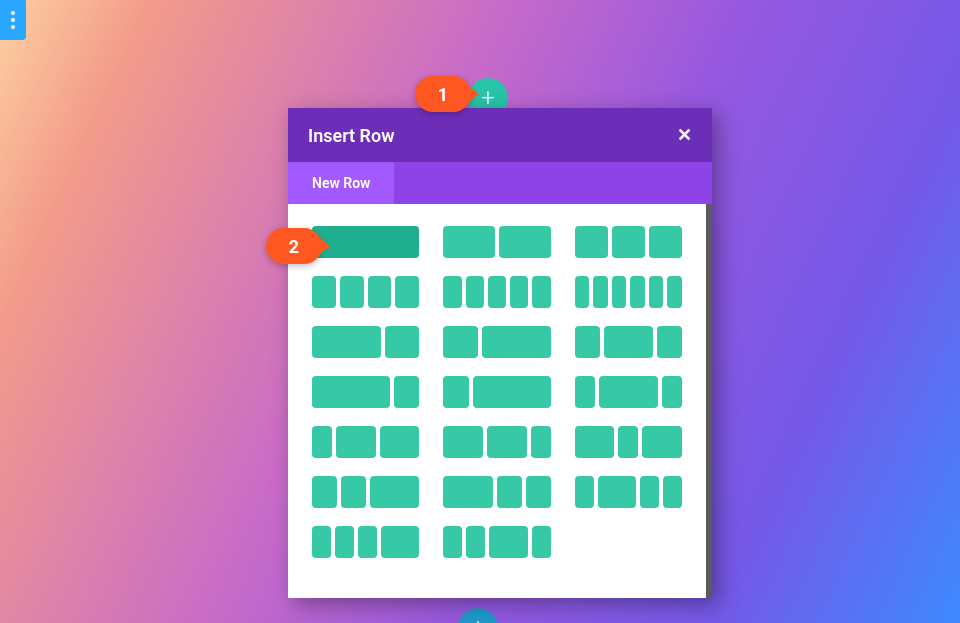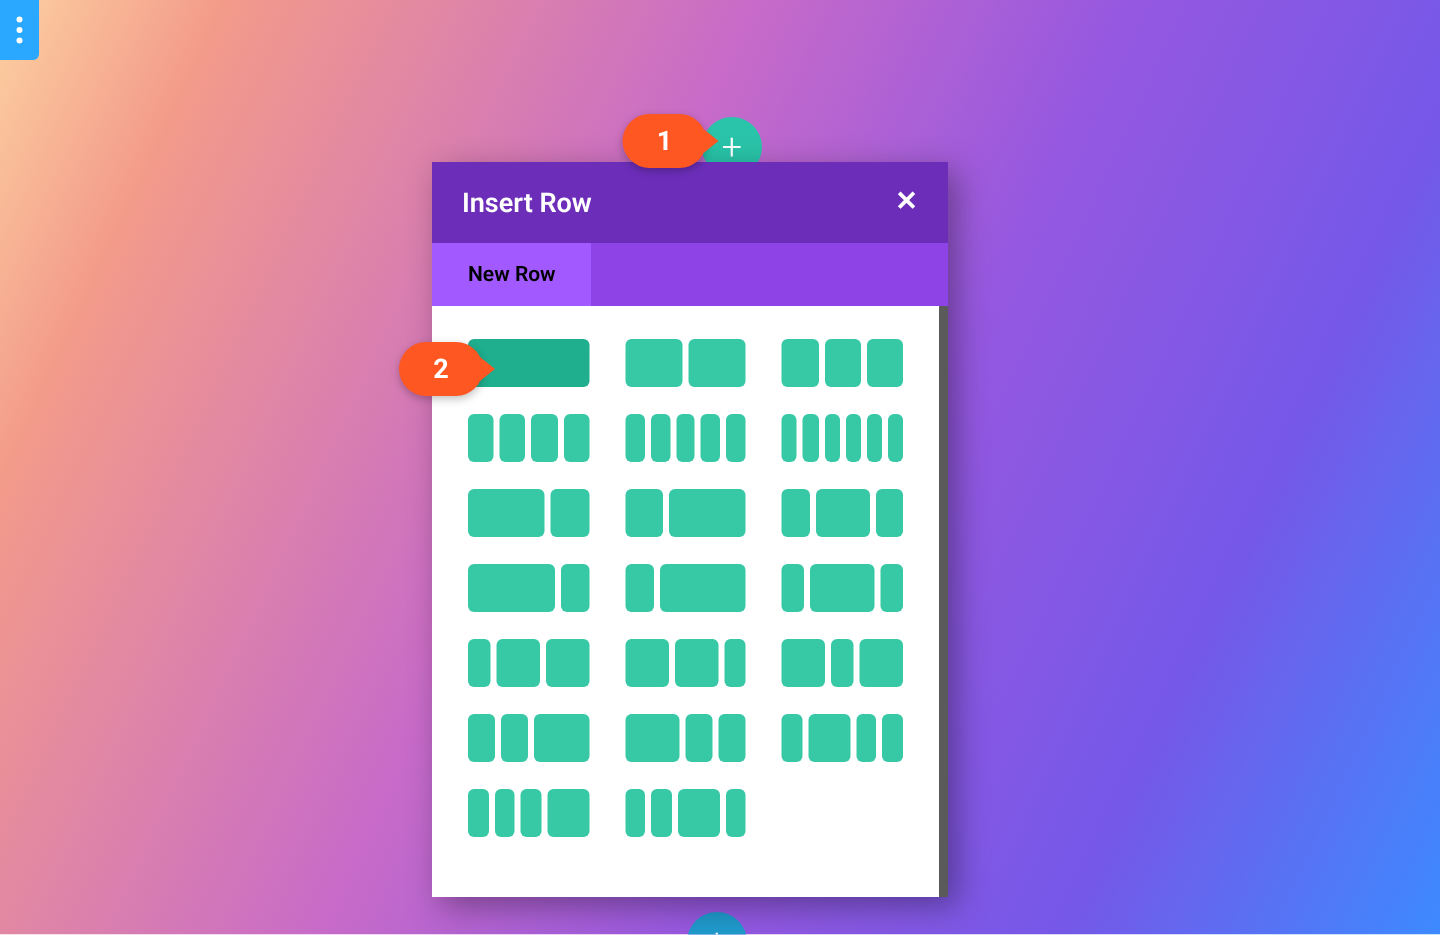--- a/index.html
+++ b/index.html
@@ -42,30 +42,30 @@
     border-top:8px solid transparent; border-bottom:8px solid transparent; border-left:10px solid #ff5722;
   }
   .callout.c2 { top: 228px; left: 266px; width: 56px; border-radius: 18px; justify-content:center; padding:0; z-index: 30; }
   .callout.c2::after{
     content:""; position:absolute; right:-8px; top:10px; width:0;height:0;
     border-top:8px solid transparent; border-bottom:8px solid transparent; border-left:10px solid #ff5722;
   }
 
   
   .modal {
-    position: absolute; top: 108px; left: 288px; width: 344px; height: 490px;
+    position: absolute; top: 108px; left: 288px; width: 424px; height: 490px;
     background: #fff; box-shadow: 6px 6px 20px rgba(0,0,0,0.35);
     display: flex; flex-direction: column; z-index: 20;
   }
   .modal-header {
     height: 54px; background: #6c2eb9; color: #fff; display: flex; align-items: center;
     justify-content: space-between; padding: 0 20px; font-size: 18px; font-weight: 600;
   }
   .close-btn { cursor: pointer; font-size: 18px; line-height: 1; }
-  .tabs { height: 42px; display: flex; background: #8e43e7; color: #000000; font-size: 14px; font-weight: 600; }
+  .tabs { height: 42px; display: flex; background: #8e43e7; color: #ffffff; font-size: 14px; font-weight: 600; }
   .tab { display: flex; align-items: center; padding: 0 24px; cursor: pointer; }
   .tab.active { background: #a259ff; }
   .layout-grid {
     flex: 1; padding: 22px 24px 10px 24px; overflow: hidden;
     display: grid; grid-template-columns: repeat(3, 1fr); column-gap: 24px; row-gap: 18px;
     align-content: start;
     border-right: 6px solid #5a5a5a;
   }
   .layout-option { height: 32px; display: flex; gap: 4px; cursor: pointer; }
   .layout-option .col { background: #37c9a6; border-radius: 4px; height: 100%; }

